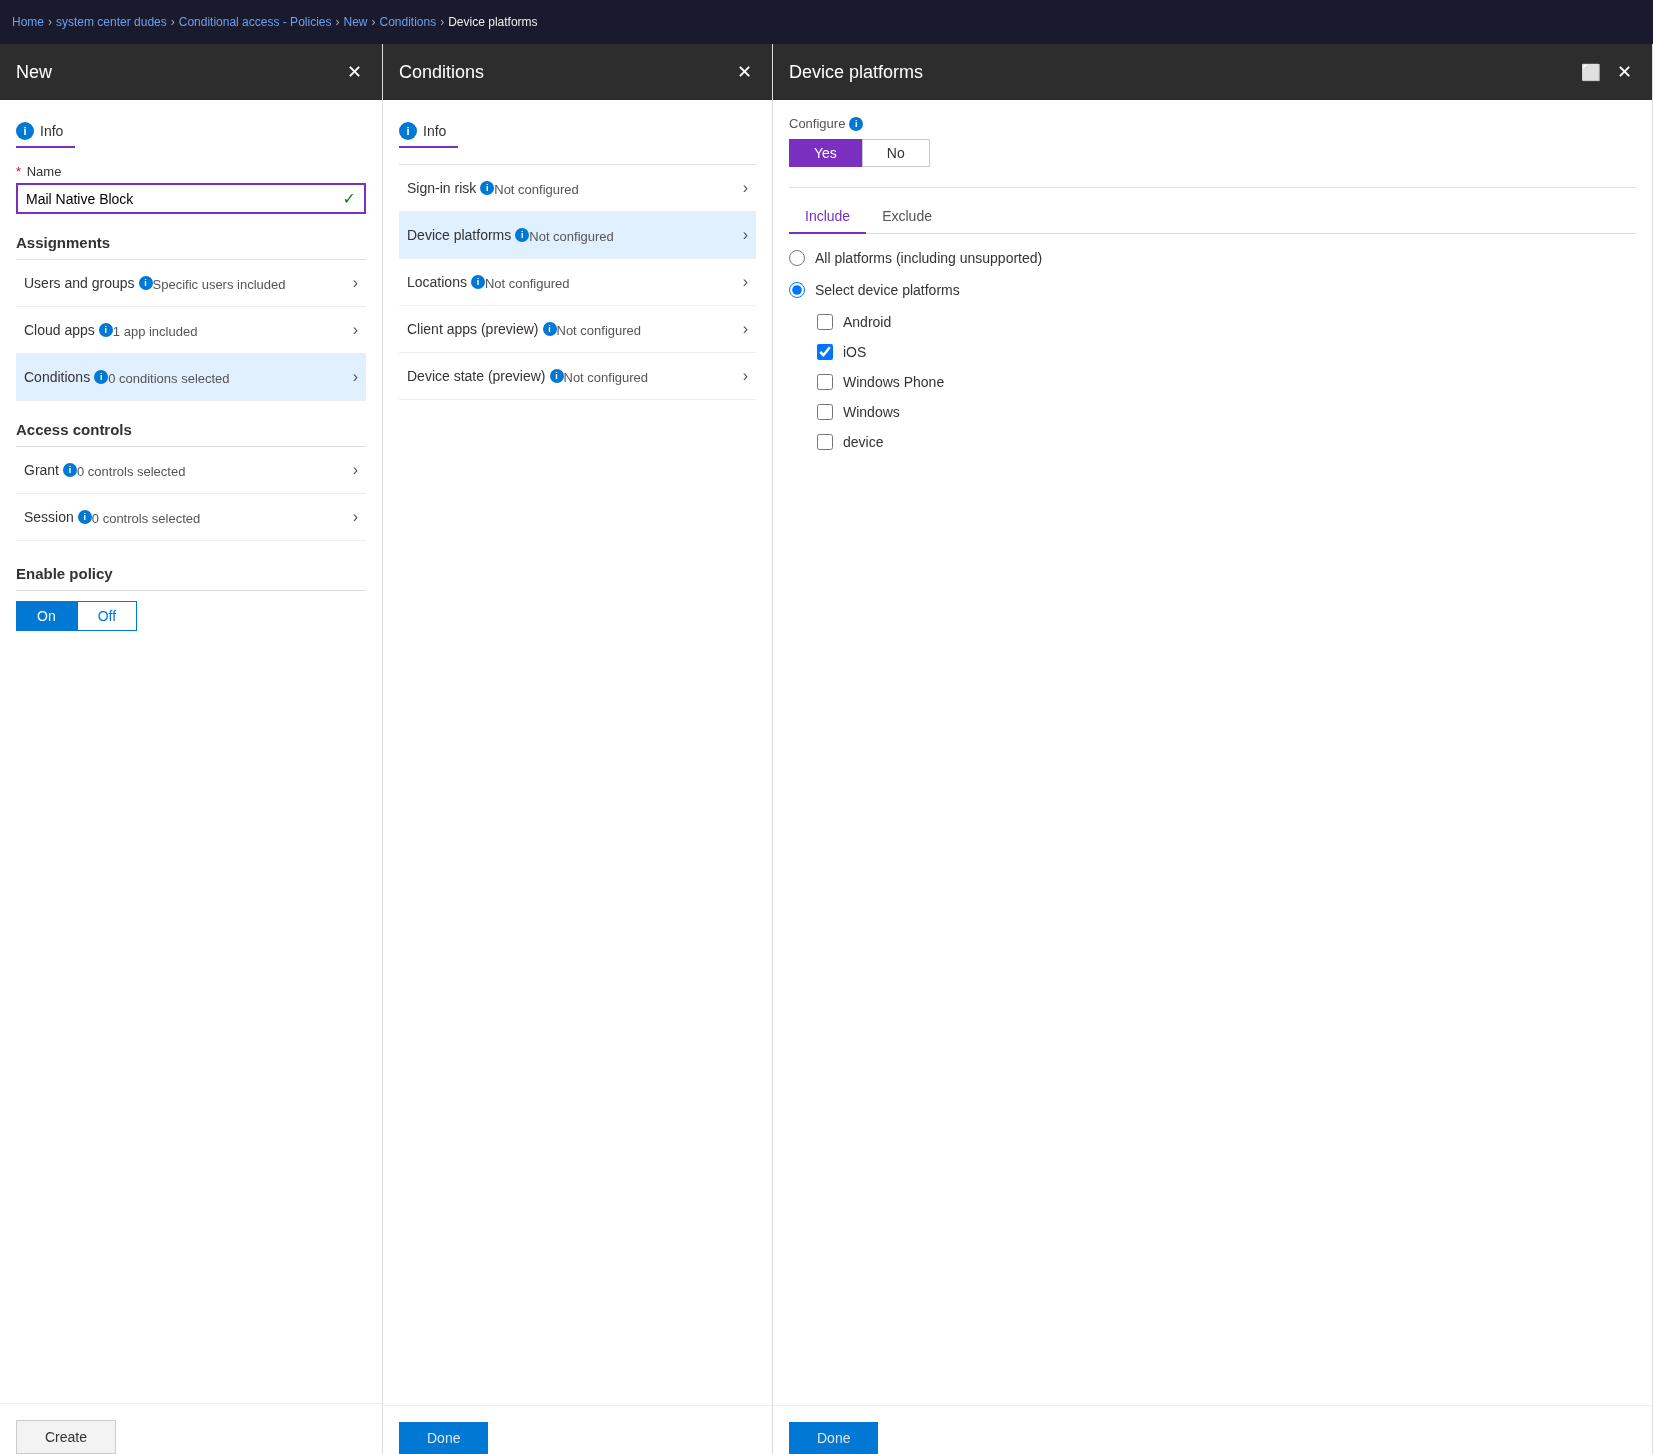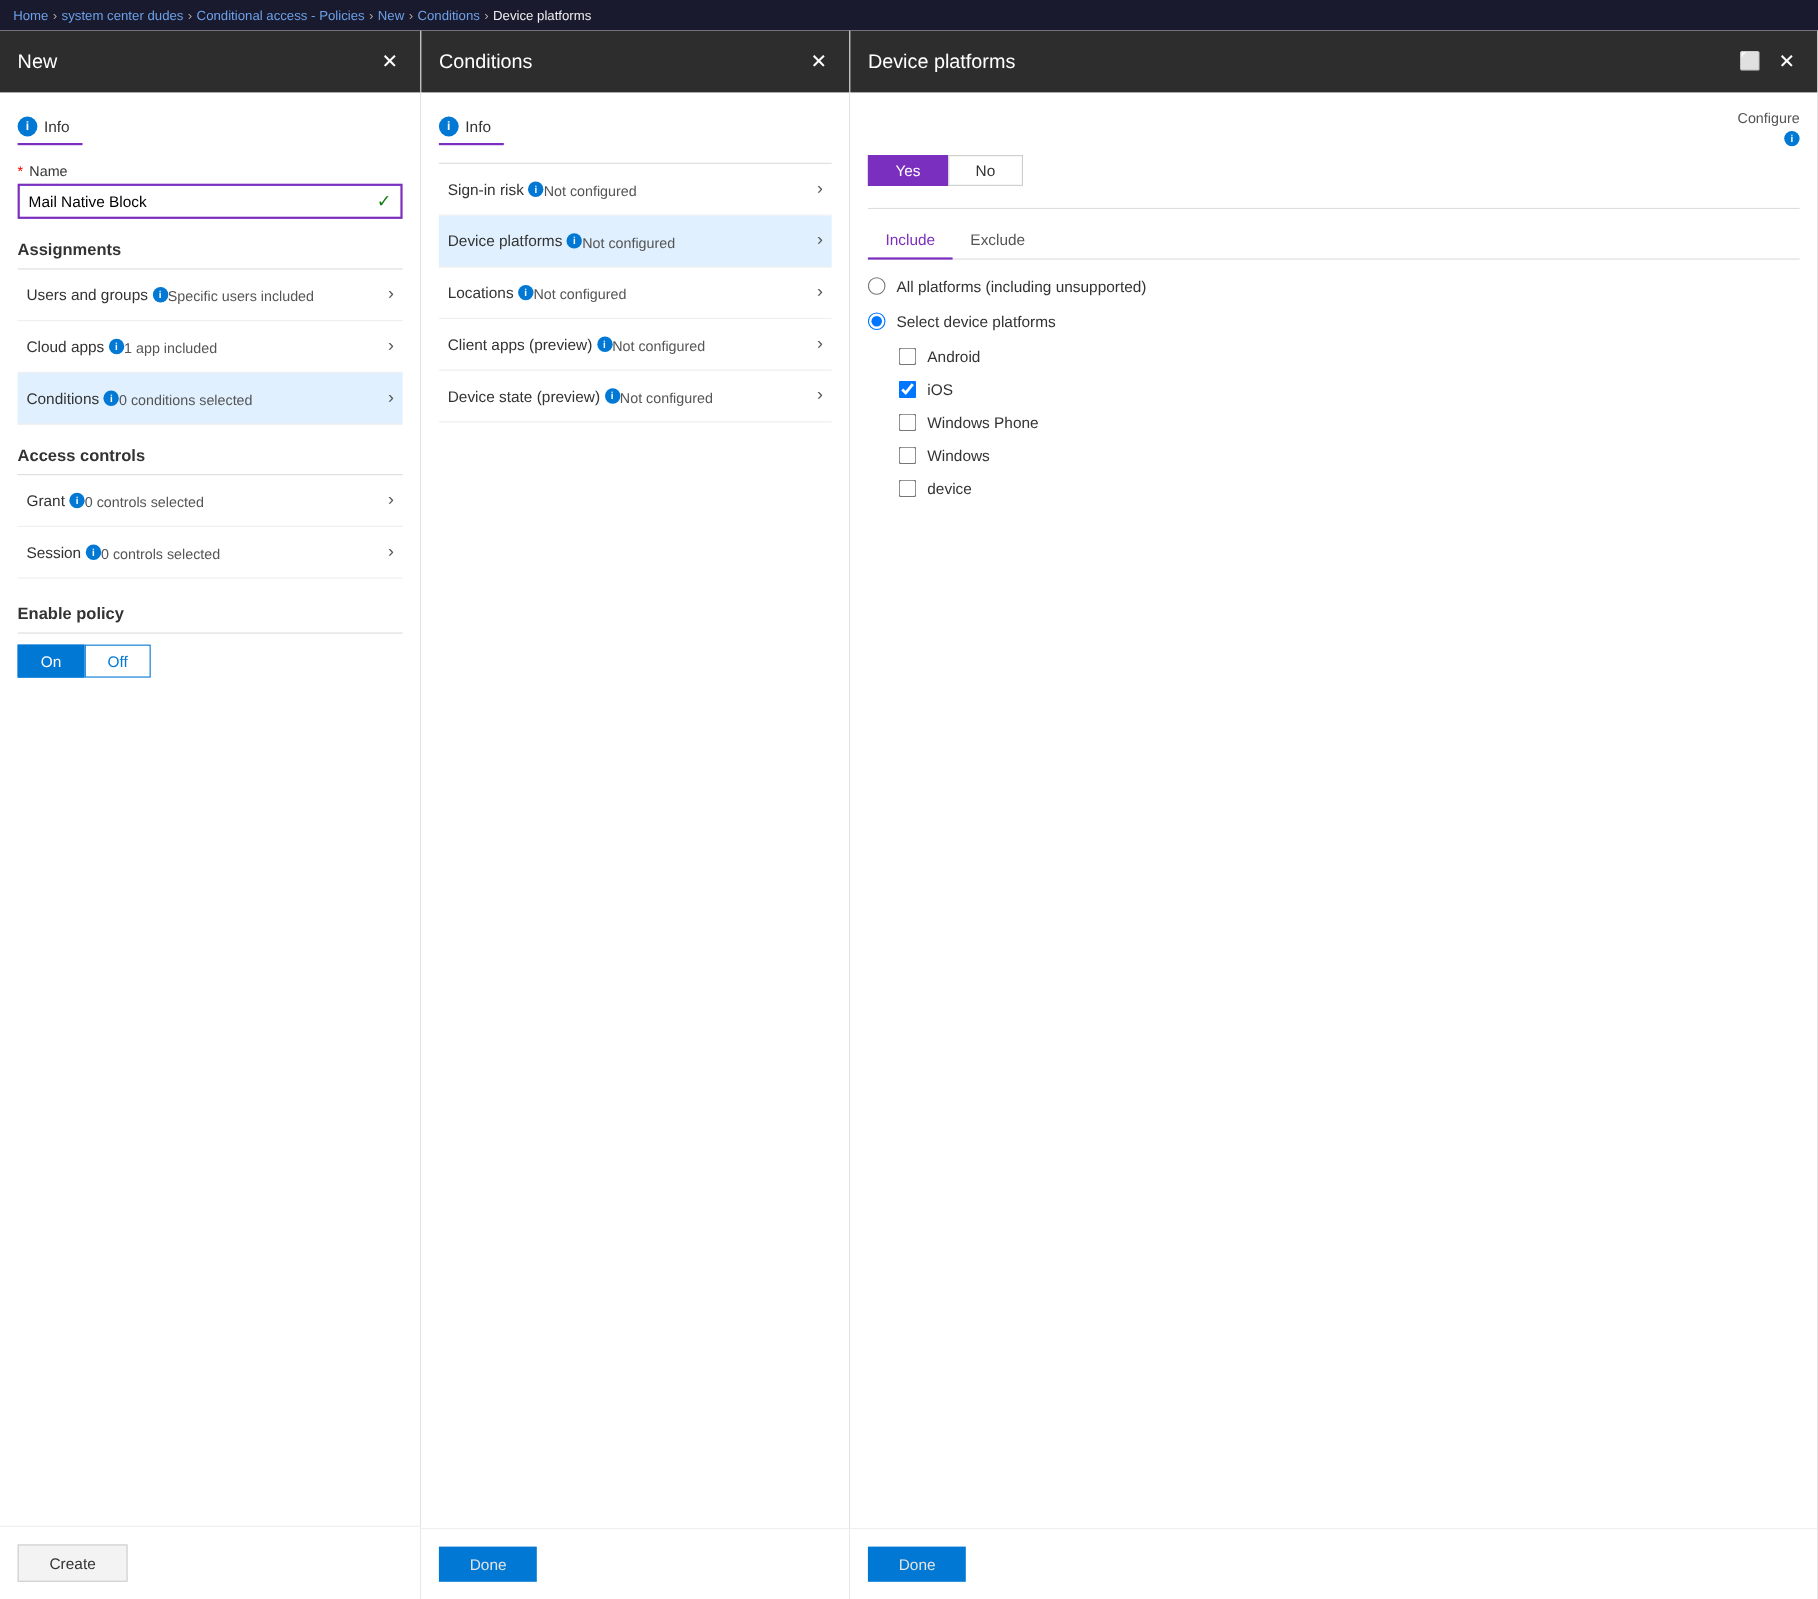--- a/index.html
+++ b/index.html
@@ -14,21 +14,21 @@
 
     
     .breadcrumb {
       background: #1a1a2e;
       color: #ccc;
       padding: 6px 12px;
       font-size: 12px;
       display: flex;
       align-items: center;
       gap: 4px;
-      height: 28px;
+      height: 44px;
     }
     .breadcrumb a { color: #6ca0e8; text-decoration: none; }
     .breadcrumb .sep { color: #aaa; }
     .breadcrumb .current { color: #eee; }
 
     
     .panels {
       display: flex;
       height: calc(1454px - 28px);
       background: #fff;
@@ -207,23 +207,22 @@
       background: #0078d4;
       color: #fff;
     }
 
     
     .configure-label {
       font-size: 13px;
       color: #555;
       margin-bottom: 8px;
       display: flex;
-      align-items: flex-end;
+      align-items: center;
       gap: 4px;
-      flex-direction: column;
     }
     .yes-no-row {
       display: flex;
       margin-bottom: 20px;
     }
     .yn-btn {
       padding: 5px 24px;
       border: 1px solid #ccc;
       cursor: pointer;
       font-size: 14px;

